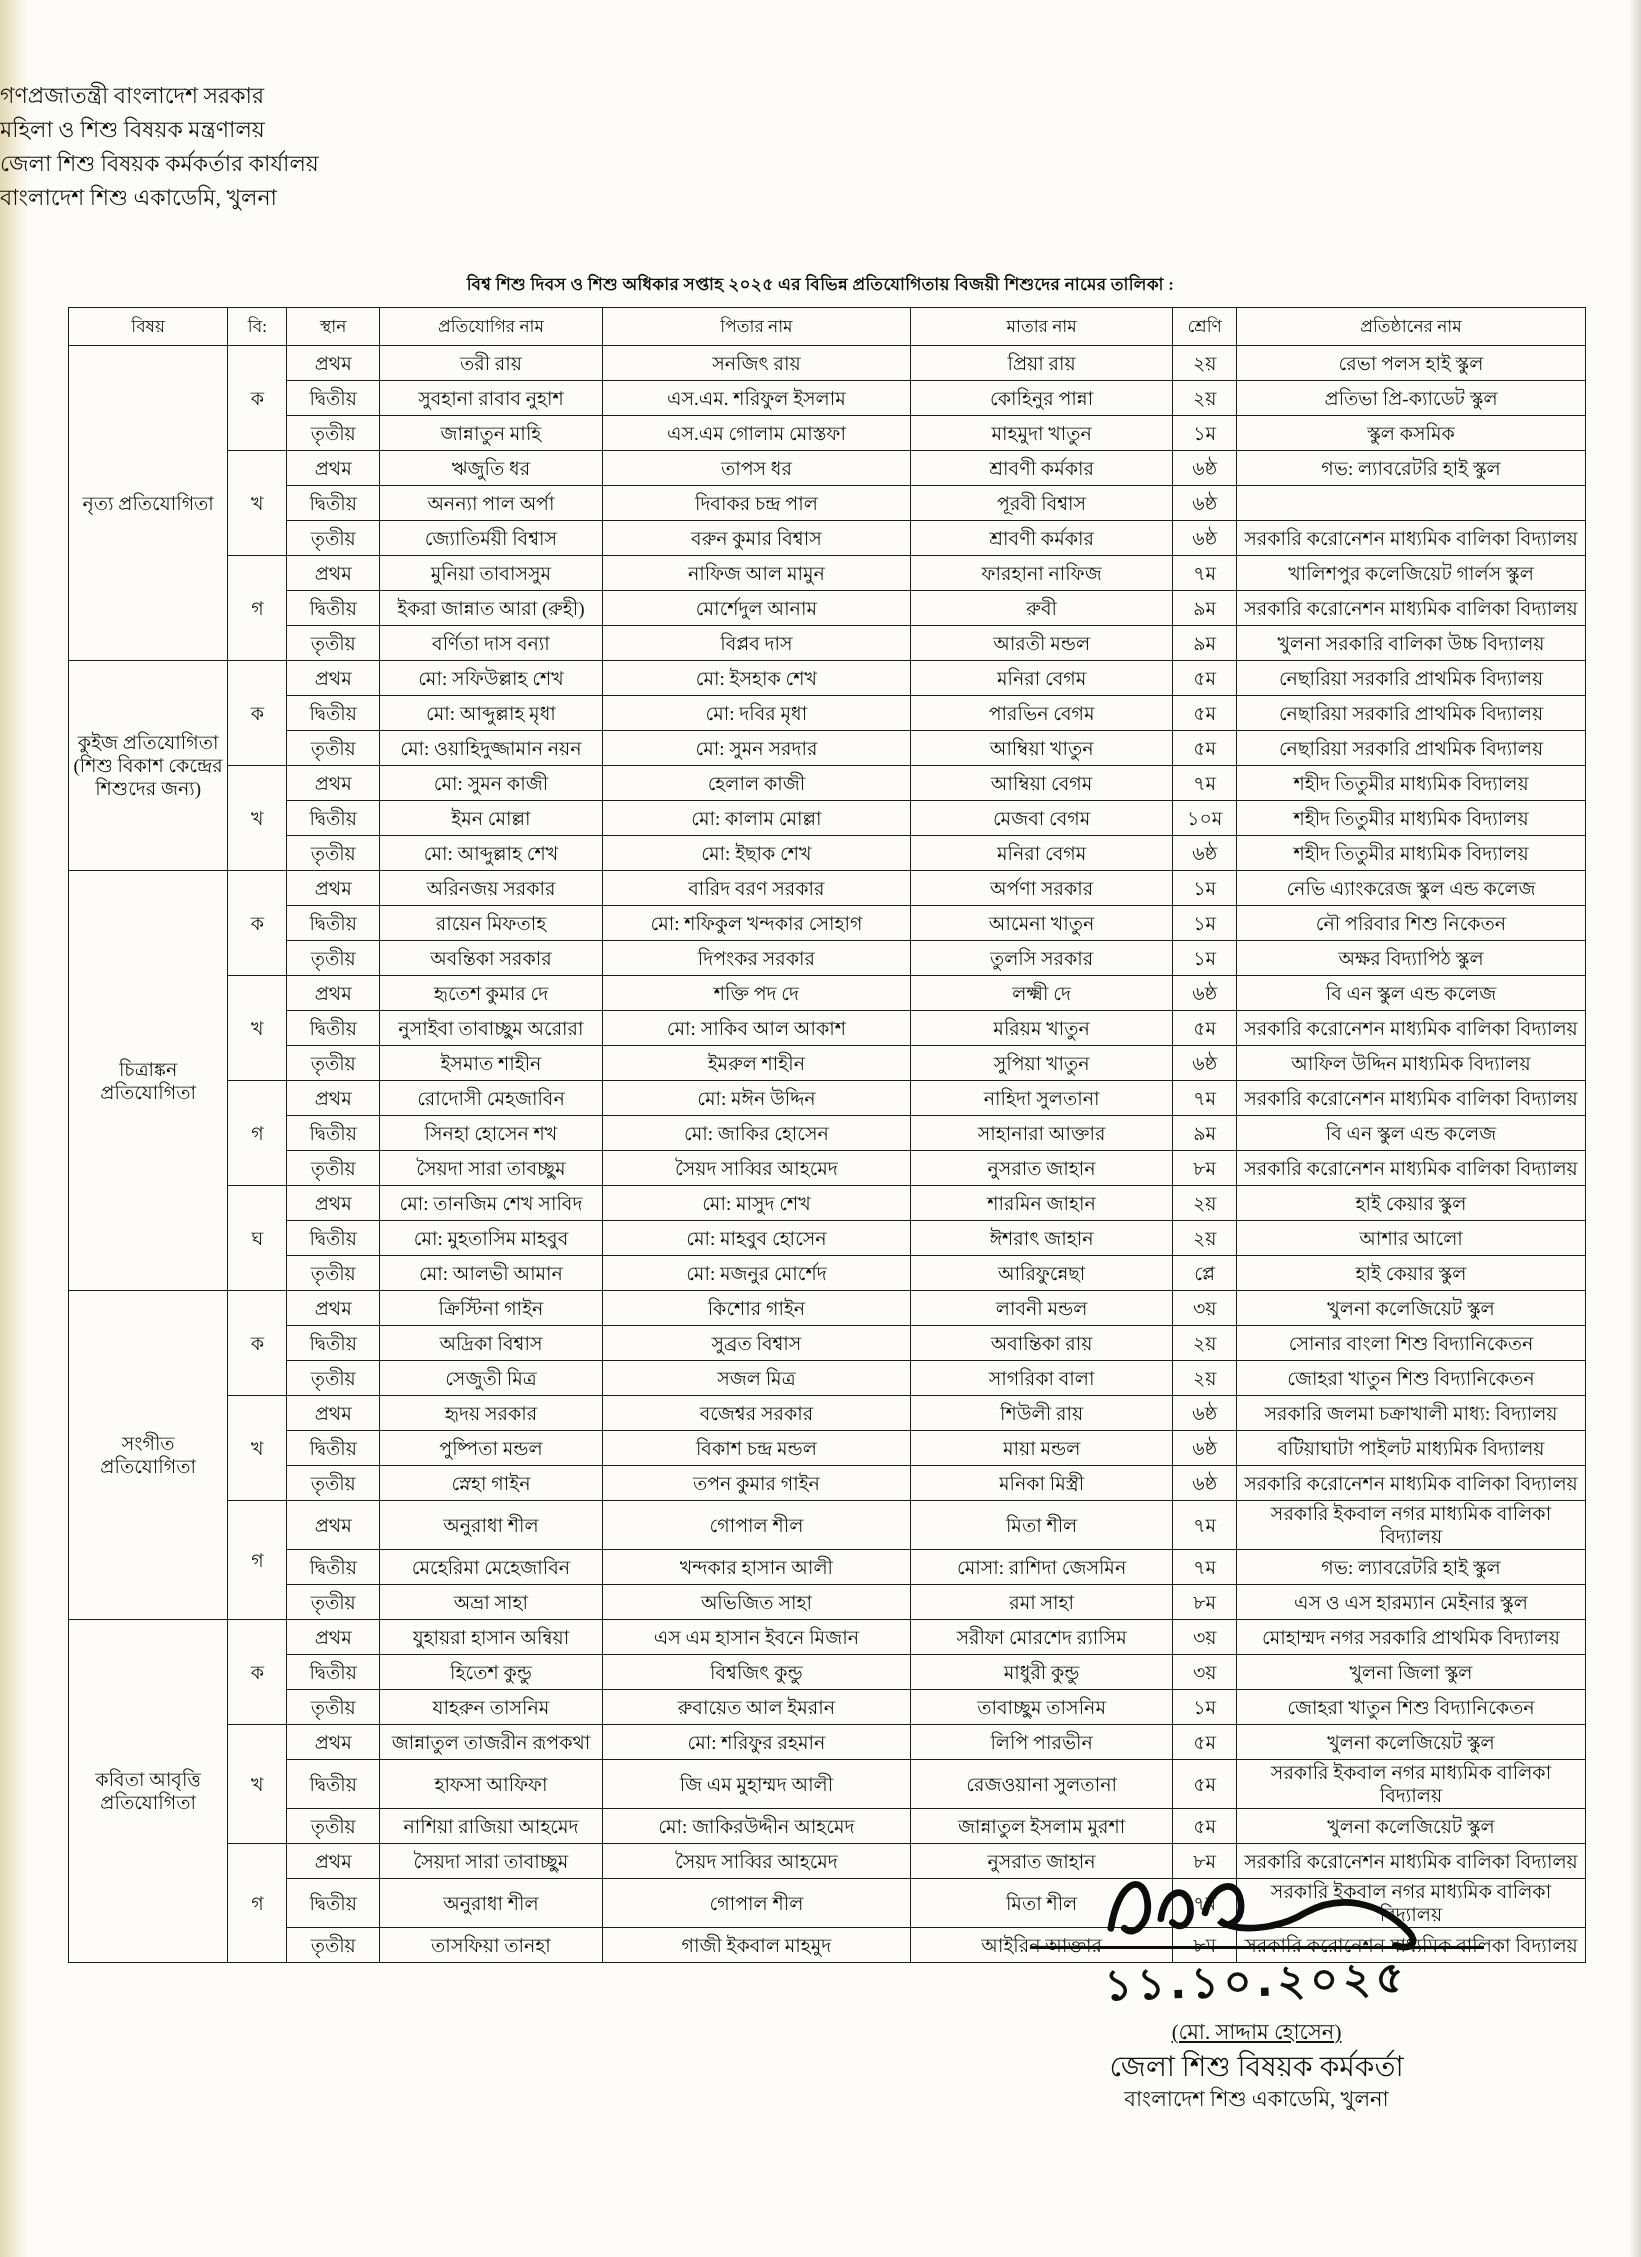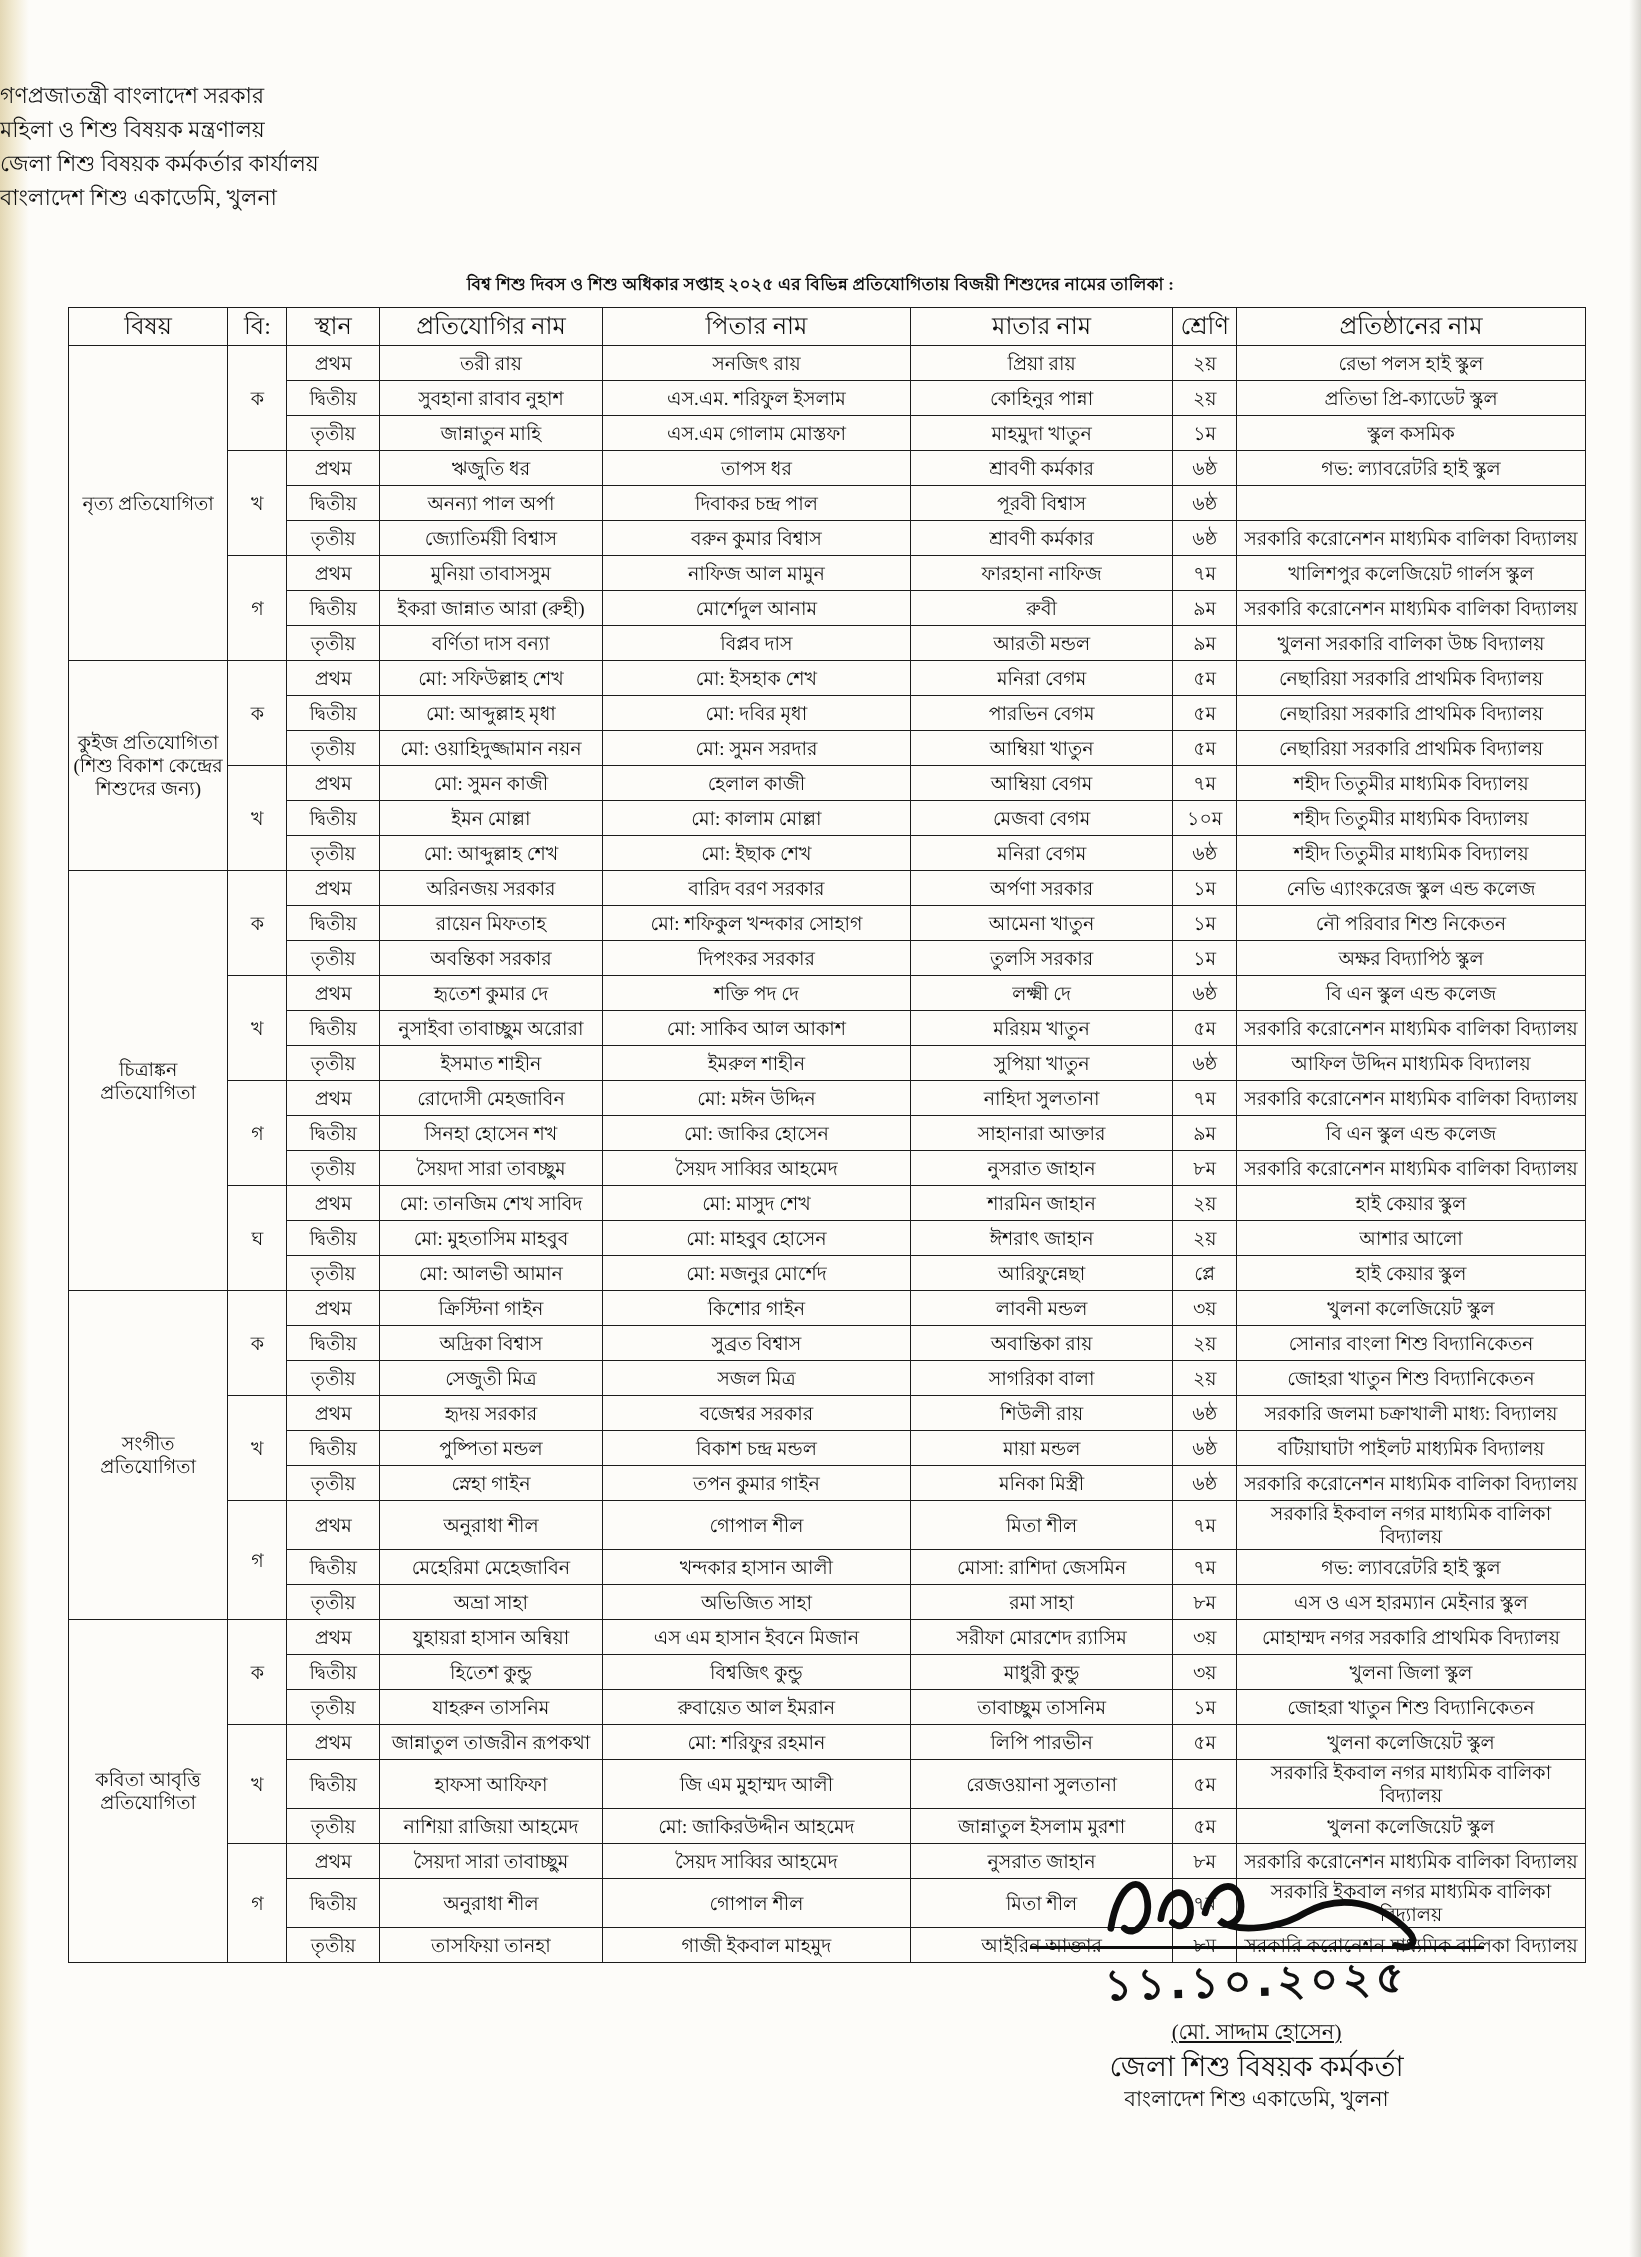--- a/index.html
+++ b/index.html
@@ -32,21 +32,21 @@
     border-collapse:collapse;table-layout:fixed;
     background:#fdfcf9;
   }
   table.results th, table.results td{
     border:1.9px solid #1c1c1c;
     text-align:center;vertical-align:middle;
     font-size:19px;line-height:23px;
     padding:1px 3.9px;height:32px;
     overflow:hidden;
   }
-  table.results th{height:35px;font-weight:normal;font-size:24px;}
+  table.results th{height:35px;font-weight:normal;font-size:17px;}
   td.subject{font-size:20px;line-height:29px;}
   td.group{font-size:20px;}
   col.c-subject{width:10.5%;}
   col.c-group{width:3.9%;}
   col.c-pos{width:6.1%;}
   col.c-name{width:14.7%;}
   col.c-father{width:20.3%;}
   col.c-mother{width:17.3%;}
   col.c-class{width:4.2%;}
   col.c-inst{width:23%;}

